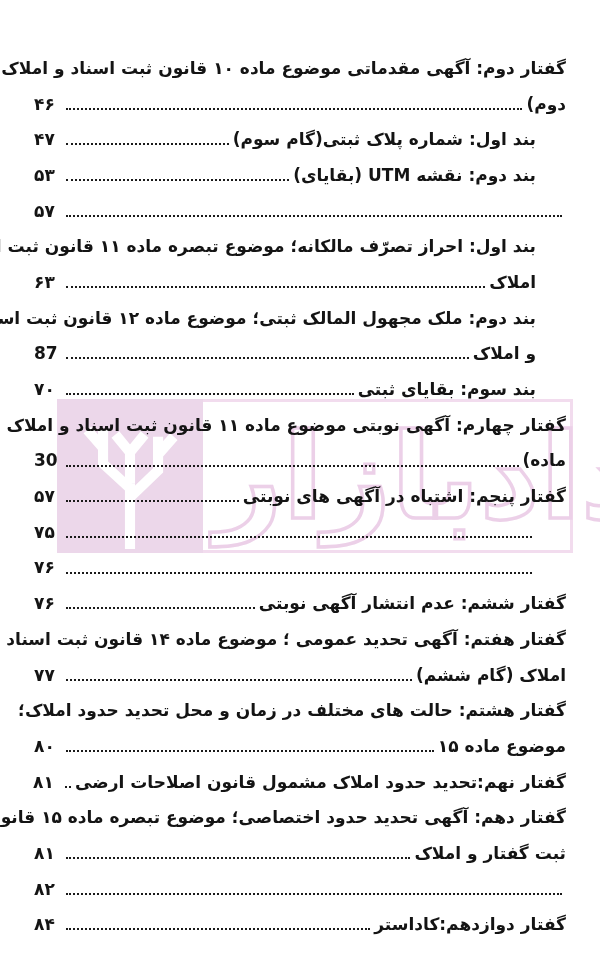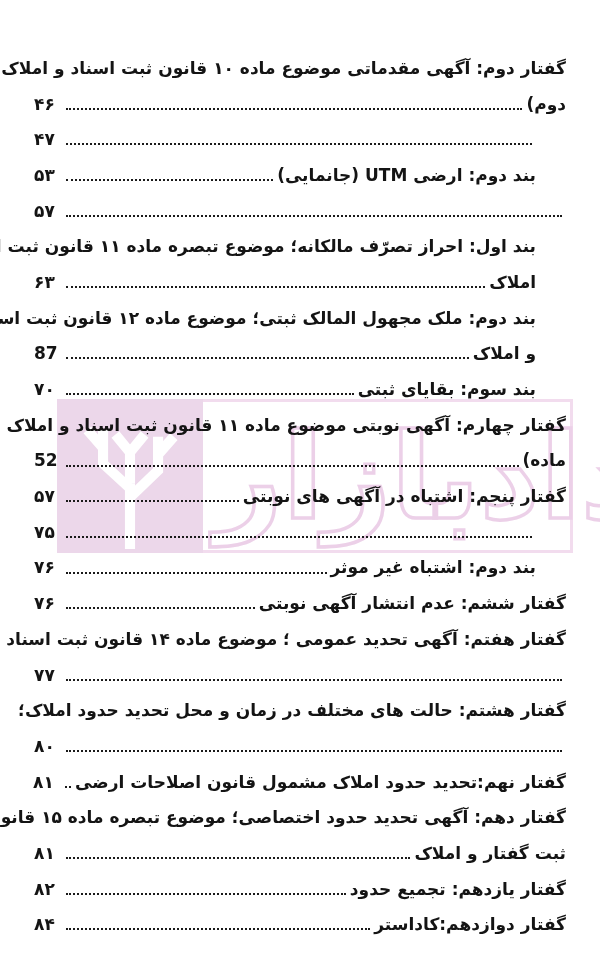--- a/index.html
+++ b/index.html
@@ -90,26 +90,27 @@
 
   </div>
 
   <div class="row">
     <span class="t">دوم)</span>
     <span class="dots"></span>
     <span class="num">۴۶</span>
   </div>
 
   <div class="row indent">
+    <span class="t">بند اول: شماره پلاک ثبتی(گام سوم)</span>
     <span class="dots"></span>
     <span class="num">۴۷</span>
   </div>
 
   <div class="row indent">
-    <span class="t">بند دوم: ارضی UTM (جانمایی)</span>
+    <span class="t">بند دوم: نقشه UTM (بقایای)</span>
     <span class="dots"></span>
     <span class="num">۵۳</span>
   </div>
 
   <div class="row">
     <span class="dots"></span>
     <span class="num">۵۷</span>
   </div>
 
   <div class="row indent">
@@ -141,62 +142,63 @@
   </div>
 
   <div class="row">
     <span class="t">گفتار چهارم: آگهی نوبتی موضوع ماده ۱۱ قانون ثبت اسناد و املاک (گام</span>
 
   </div>
 
   <div class="row">
     <span class="t">ماده)</span>
     <span class="dots"></span>
-    <span class="num">52</span>
+    <span class="num">30</span>
   </div>
 
   <div class="row">
     <span class="t">گفتار پنجم: اشتباه در آگهی های نوبتی</span>
     <span class="dots"></span>
     <span class="num">۵۷</span>
   </div>
 
   <div class="row indent">
     <span class="dots"></span>
     <span class="num">۷۵</span>
   </div>
 
   <div class="row indent">
-    <span class="t">بند دوم: اشتباه غیر موثر</span>
     <span class="dots"></span>
     <span class="num">۷۶</span>
   </div>
 
   <div class="row">
     <span class="t">گفتار ششم: عدم انتشار آگهی نوبتی</span>
     <span class="dots"></span>
     <span class="num">۷۶</span>
   </div>
 
   <div class="row">
     <span class="t">گفتار هفتم: آگهی تحدید عمومی ؛ موضوع ماده ۱۴ قانون ثبت اسناد و</span>
 
   </div>
 
   <div class="row">
+    <span class="t">املاک (گام ششم)</span>
     <span class="dots"></span>
     <span class="num">۷۷</span>
   </div>
 
   <div class="row">
     <span class="t">گفتار هشتم: حالت های مختلف در زمان و محل تحدید حدود املاک؛</span>
 
   </div>
 
   <div class="row">
+    <span class="t">موضوع ماده ۱۵</span>
     <span class="dots"></span>
     <span class="num">۸۰</span>
   </div>
 
   <div class="row">
     <span class="t">گفتار نهم:تحدید حدود املاک مشمول قانون اصلاحات ارضی</span>
     <span class="dots"></span>
     <span class="num">۸۱</span>
   </div>
 
@@ -205,21 +207,20 @@
 
   </div>
 
   <div class="row">
     <span class="t">ثبت گفتار و املاک</span>
     <span class="dots"></span>
     <span class="num">۸۱</span>
   </div>
 
   <div class="row">
-    <span class="t">گفتار یازدهم: تجمیع حدود</span>
     <span class="dots"></span>
     <span class="num">۸۲</span>
   </div>
 
   <div class="row">
     <span class="t">گفتار دوازدهم:کاداستر</span>
     <span class="dots"></span>
     <span class="num">۸۴</span>
   </div>
 </div>

